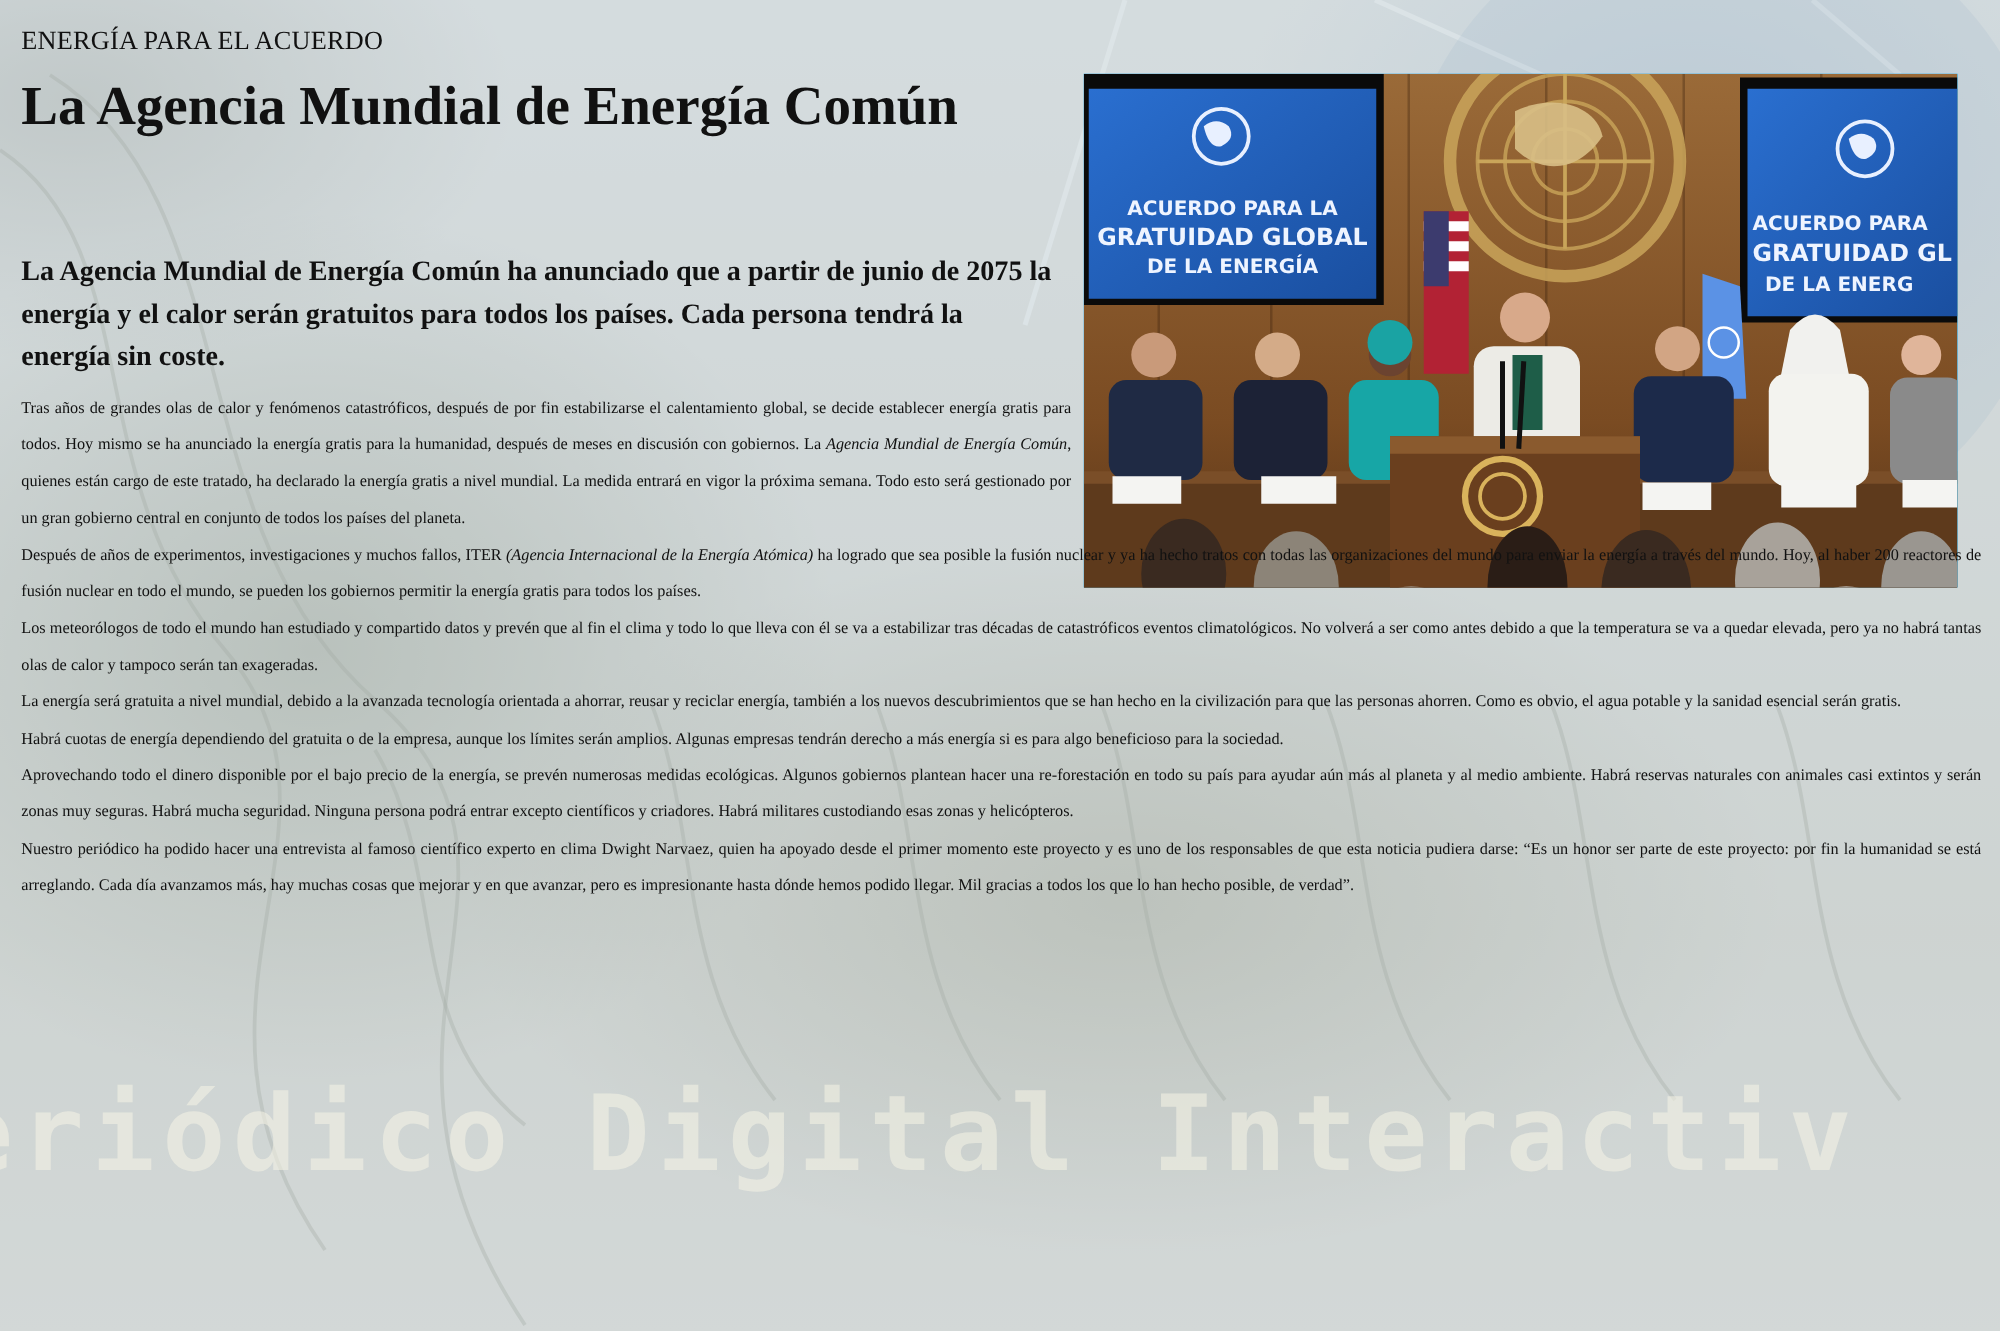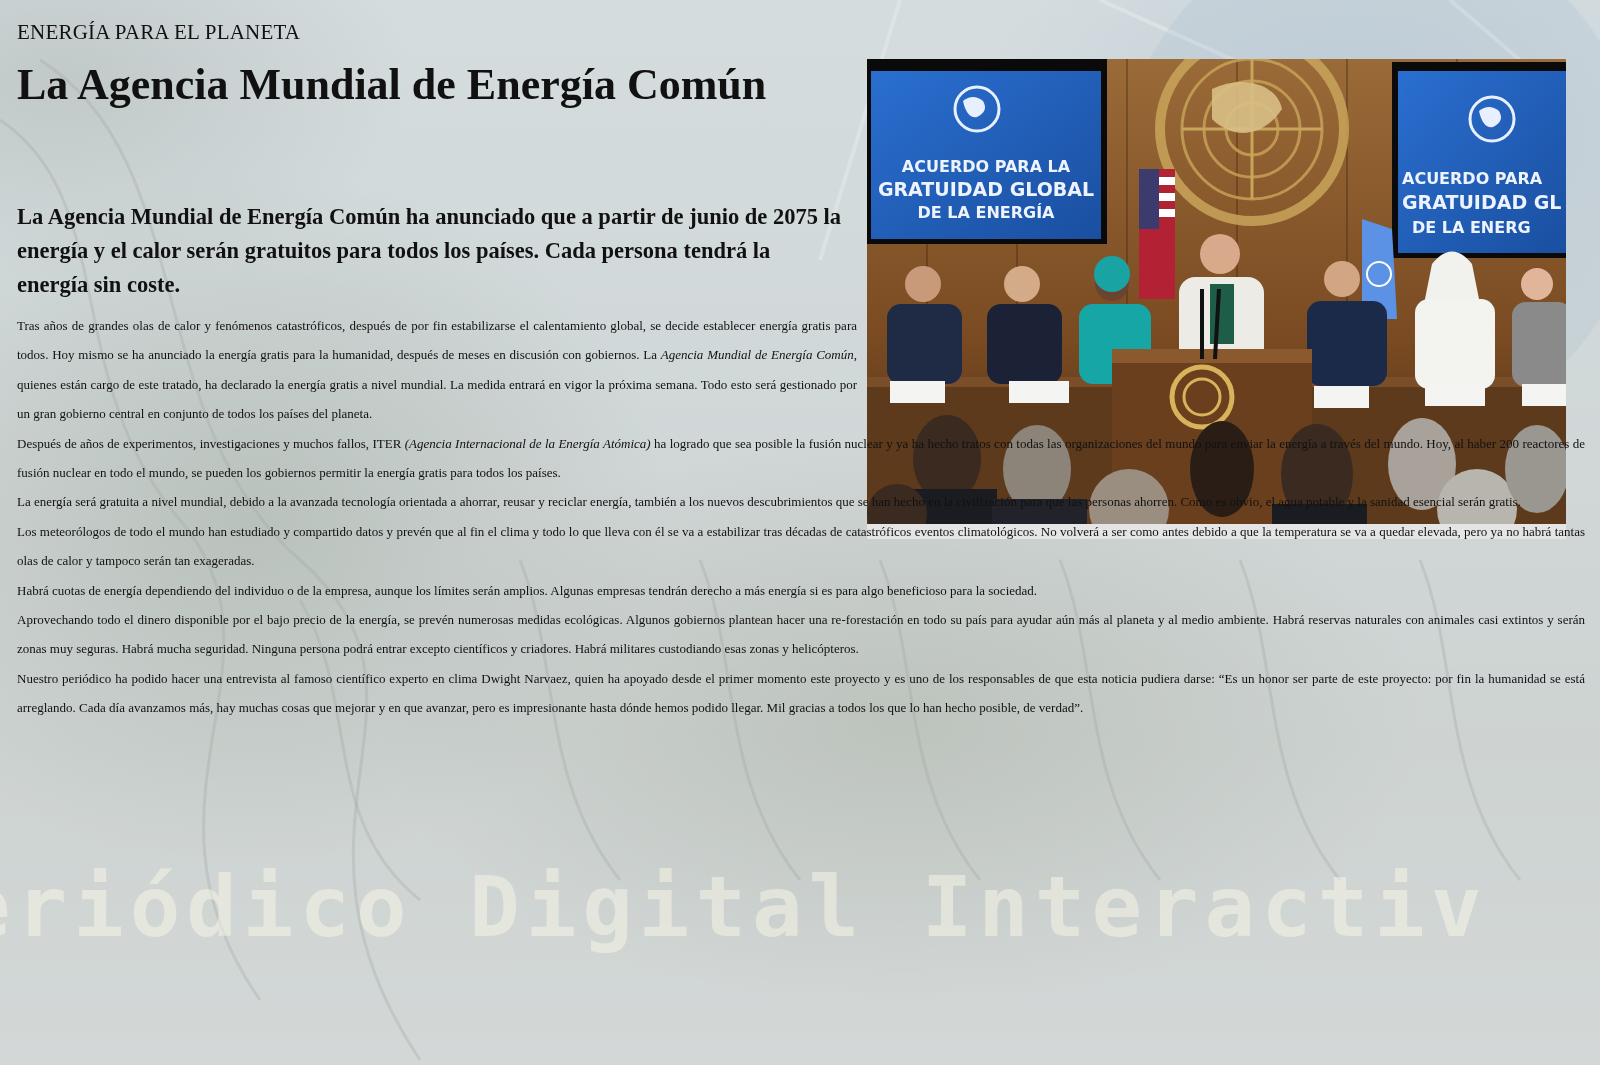--- a/index.html
+++ b/index.html
@@ -69,23 +69,23 @@
       margin: 0;
       font-weight: bold;
       font-size: 22.5px;
       line-height: 34px;
     }
     .photo {
       position: absolute;
       left: 867px;
       top: 59px;
       width: 699px;
-      height: 480px;
+      height: 411px;
       overflow: hidden;
-      background: #e5e5e5;
+      background: #0ea5e9;
     }
     .photo svg { display: block; }
     .body-text {
       position: absolute;
       left: 17px;
       top: 311px;
       width: 1568px;
       font-size: 13px;
       line-height: 29.4px;
       text-align: justify;
@@ -113,21 +113,21 @@
     <path d="M900 0 L 820 260"></path>
     <path d="M1100 0 L 1300 90"></path>
     <path d="M1450 0 L 1520 60"></path>
   </g>
   <circle cx="1380" cy="180" r="260" fill="rgba(90,130,170,0.25)"></circle>
 </svg>
 <div class="bg-overlay"></div>
 <div class="watermark">eriódico Digital Interactiv</div>
 
 <main class="page">
-  <div class="section-label">ENERGÍA PARA EL PLANETA</div>
+  <div class="section-label">ENERGÍA PARA EL ACUERDO</div>
 
   <h1 class="headline">
     <span>La Agencia Mundial de Energía Común</span><br>
   </h1>
 
   <p class="lede">La Agencia Mundial de Energía Común ha anunciado que a partir de junio de 2075 la energía y el calor serán gratuitos para todos los países. Cada persona tendrá la energía sin coste.</p>
 
   <figure class="photo" style="margin:0;">
     <svg width="699" height="465" viewBox="0 0 699 465">
       <defs>
@@ -247,19 +247,19 @@
         <ellipse cx="610" cy="450" rx="40" ry="40" fill="#b8b4ae"></ellipse>
         <ellipse cx="670" cy="410" rx="32" ry="44" fill="#9a9690"></ellipse>
         <ellipse cx="30" cy="455" rx="30" ry="30" fill="#3a2a20"></ellipse>
       </g>
     </svg>
   </figure>
 
   <div class="body-text">
     <p class="wrap-col"><span>Tras años de grandes olas de calor y fenómenos catastróficos, después de por fin estabilizarse el calentamiento global, se decide establecer energía gratis para todos. Hoy mismo se ha anunciado la energía gratis para la humanidad, después de meses en discusión con gobiernos. La </span><em>Agencia Mundial de Energía Común</em><span>, quienes están cargo de este tratado, ha declarado la energía gratis a nivel mundial. La medida entrará en vigor la próxima semana. Todo esto será gestionado por un gran gobierno central en conjunto de todos los países del planeta.</span></p>
     <p><span>Después de años de experimentos, investigaciones y muchos fallos, ITER </span><em>(Agencia Internacional de la Energía Atómica)</em><span> ha logrado que sea posible la fusión nuclear y ya ha hecho tratos con todas las organizaciones del mundo para enviar la energía a través del mundo. Hoy, al haber 200 reactores de fusión nuclear en todo el mundo, se pueden los gobiernos permitir la energía gratis para todos los países.</span></p>
+    <p>Los meteorólogos de todo el mundo han estudiado y compartido datos y prevén que al fin el clima y todo lo que lleva con él se va a estabilizar tras décadas de catastróficos eventos climatológicos. No volverá a ser como antes debido a que la temperatura se va a quedar elevada, pero ya no habrá tantas olas de calor y tampoco serán tan exageradas.</p>
     <p>La energía será gratuita a nivel mundial, debido a la avanzada tecnología orientada a ahorrar, reusar y reciclar energía, también a los nuevos descubrimientos que se han hecho en la civilización para que las personas ahorren. Como es obvio, el agua potable y la sanidad esencial serán gratis.</p>
-    <p>Los meteorólogos de todo el mundo han estudiado y compartido datos y prevén que al fin el clima y todo lo que lleva con él se va a estabilizar tras décadas de catastróficos eventos climatológicos. No volverá a ser como antes debido a que la temperatura se va a quedar elevada, pero ya no habrá tantas olas de calor y tampoco serán tan exageradas.</p>
-    <p>Habrá cuotas de energía dependiendo del individuo o de la empresa, aunque los límites serán amplios. Algunas empresas tendrán derecho a más energía si es para algo beneficioso para la sociedad.</p>
+    <p>Habrá cuotas de energía dependiendo del gratuita o de la empresa, aunque los límites serán amplios. Algunas empresas tendrán derecho a más energía si es para algo beneficioso para la sociedad.</p>
     <p>Aprovechando todo el dinero disponible por el bajo precio de la energía, se prevén numerosas medidas ecológicas. Algunos gobiernos plantean hacer una re-forestación en todo su país para ayudar aún más al planeta y al medio ambiente. Habrá reservas naturales con animales casi extintos y serán zonas muy seguras. Habrá mucha seguridad. Ninguna persona podrá entrar excepto científicos y criadores. Habrá militares custodiando esas zonas y helicópteros.</p>
     <p>Nuestro periódico ha podido hacer una entrevista al famoso científico experto en clima Dwight Narvaez, quien ha apoyado desde el primer momento este proyecto y es uno de los responsables de que esta noticia pudiera darse: “Es un honor ser parte de este proyecto: por fin la humanidad se está arreglando. Cada día avanzamos más, hay muchas cosas que mejorar y en que avanzar, pero es impresionante hasta dónde hemos podido llegar. Mil gracias a todos los que lo han hecho posible, de verdad”.</p>
   </div>
 </main>
 
 </body></html>

